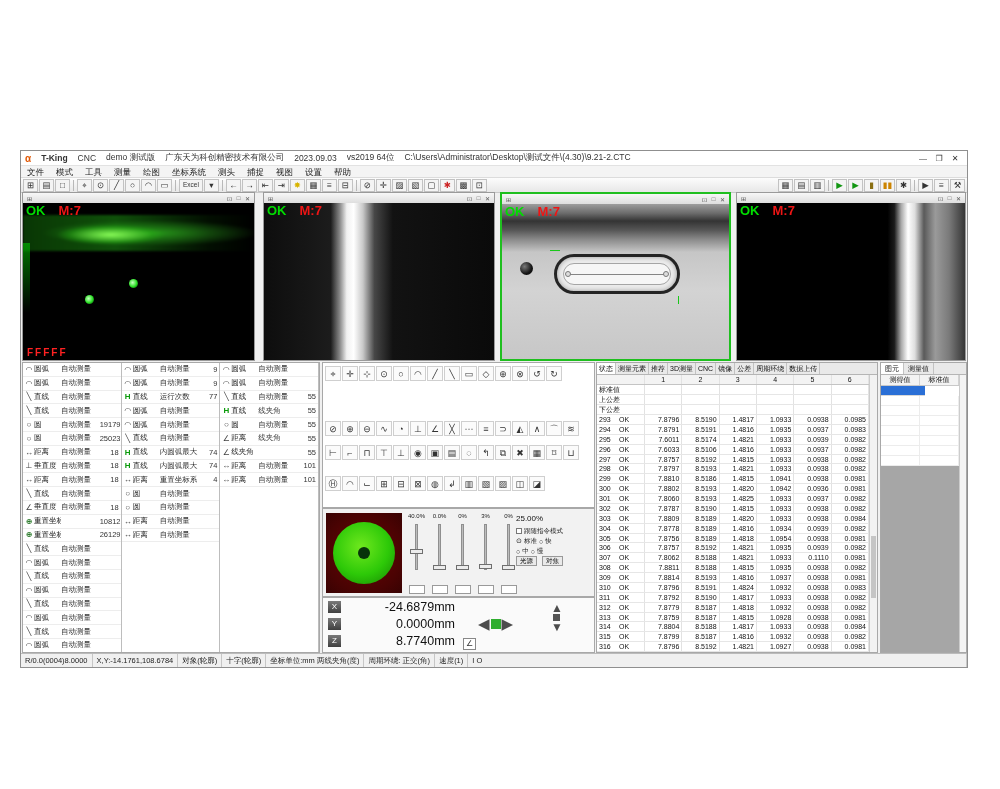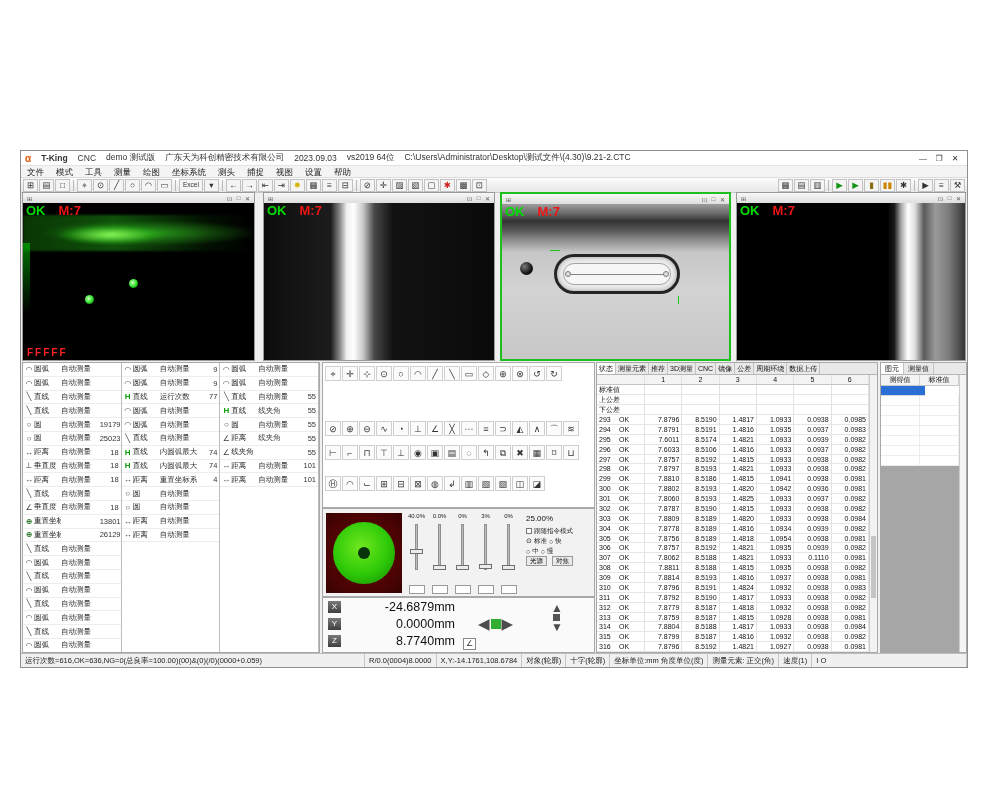--- a/index.html
+++ b/index.html
@@ -96,21 +96,21 @@
             background:radial-gradient(circle at 50% 50%, #6a0404 0%, #4a0303 70%, #380202 100%);}
   #joy-circle{position:absolute;left:7px;top:9px;width:62px;height:62px;border-radius:50%;
             background:radial-gradient(circle at 45% 40%, #6fe81e, #2dc908 55%, #1d9a04 85%, #157a03);}
   #joy-dot{position:absolute;left:50%;top:50%;width:12px;height:12px;margin:-6px 0 0 -6px;border-radius:50%;background:#07340a;}
   #sliders{position:absolute;left:82px;top:3px;width:118px;height:84px;display:flex;}
   .slider{width:23px;position:relative;font-size:6px;text-align:center;color:#222;}
   .sl-label{height:9px;line-height:9px;white-space:nowrap;}
   .sl-track{position:absolute;left:50%;top:12px;width:3px;height:46px;margin-left:-1.5px;background:#bdbdbd;border:1px solid #8f8f8f;}
   .sl-thumb{position:absolute;left:50%;width:13px;height:5px;margin-left:-6.5px;background:#ececec;border:1px solid #6f6f6f;}
   .sl-box{position:absolute;left:50%;bottom:2px;width:16px;height:9px;margin-left:-8px;border:1px solid #9a9a9a;background:#fff;}
-  #jog-options{position:absolute;left:203px;top:3px;width:67px;height:84px;font-size:6.5px;color:#222;}
+  #jog-options{position:absolute;left:193px;top:3px;width:67px;height:84px;font-size:6.5px;color:#222;}
   #jog-zoom{font-size:8px;margin:2px 0 3px 0;color:#111;}
   .opt-line{display:flex;align-items:center;gap:2px;height:10px;white-space:nowrap;}
   .cbx{display:inline-block;width:6px;height:6px;border:1px solid #777;background:#fff;flex:none;}
   .rad{font-size:7px;flex:none;}
   .opt-btn{font-size:6.5px;border:1px solid #999;background:#eaeaea;padding:0 3px;height:10px;margin-right:3px;}
 
   
   #dro{left:322px;top:597px;width:273px;height:56px;background:#fafafa;border:1px solid #a8a8a8;}
   .dro-row{position:relative;height:16px;display:flex;align-items:center;padding-left:5px;margin-top:1px;}
   .axis-chip{width:13px;height:12px;background:linear-gradient(#7a7a7a,#3f3f3f);color:#fff;font-size:8px;
@@ -386,21 +386,21 @@
         <div class="list-row">
           <span class="li-icon">∠</span>
           <span class="li-name">垂直度</span>
           <span class="li-type">自动测量</span>
           <span class="li-num">18</span>
         </div>
         <div class="list-row">
           <span class="li-icon" style="color: rgb(42, 122, 42); font-weight: bold;">⊕</span>
           <span class="li-name">重置坐标系</span>
           <span class="li-type"></span>
-          <span class="li-num">13801</span>
+          <span class="li-num">10812</span>
         </div>
         <div class="list-row">
           <span class="li-icon" style="color: rgb(42, 122, 42); font-weight: bold;">⊕</span>
           <span class="li-name">重置坐标系</span>
           <span class="li-type"></span>
           <span class="li-num">26129</span>
         </div>
         <div class="list-row">
           <span class="li-icon">╲</span>
           <span class="li-name">直线</span>
@@ -1058,23 +1058,22 @@
         <div class="rp-row">
           <span class="rp-cell"></span>
           <span class="rp-cell"></span>
         </div>
       </div>
     <div id="rp-gray"></div>
     <div id="rp-scroll"></div>
   </div>
 
   <div class="abs" id="status-bar">
-    <span class="sb-seg" id="sb-left">运行次数=616,OK=636,NG=0(总良率=100.00)(00)&amp;(0)(/0)(0000+0.059)</span>
   <span class="sb-seg">R/0.0(0004)8.0000</span>
       <span class="sb-seg">X,Y:-14.1761,108.6784</span>
       <span class="sb-seg">对象(轮廓)</span>
       <span class="sb-seg">十字(轮廓)</span>
-      <span class="sb-seg">坐标单位:mm 角度单位(度)</span>
-      <span class="sb-seg">测量元素: 正交(角)</span>
+      <span class="sb-seg">坐标单位:mm 两线夹角(度)</span>
+      <span class="sb-seg">周期环绕: 正交(角)</span>
       <span class="sb-seg">速度(1)</span>
       <span class="sb-seg">I O</span>
     </div>
 </div>
 
 </body></html>

